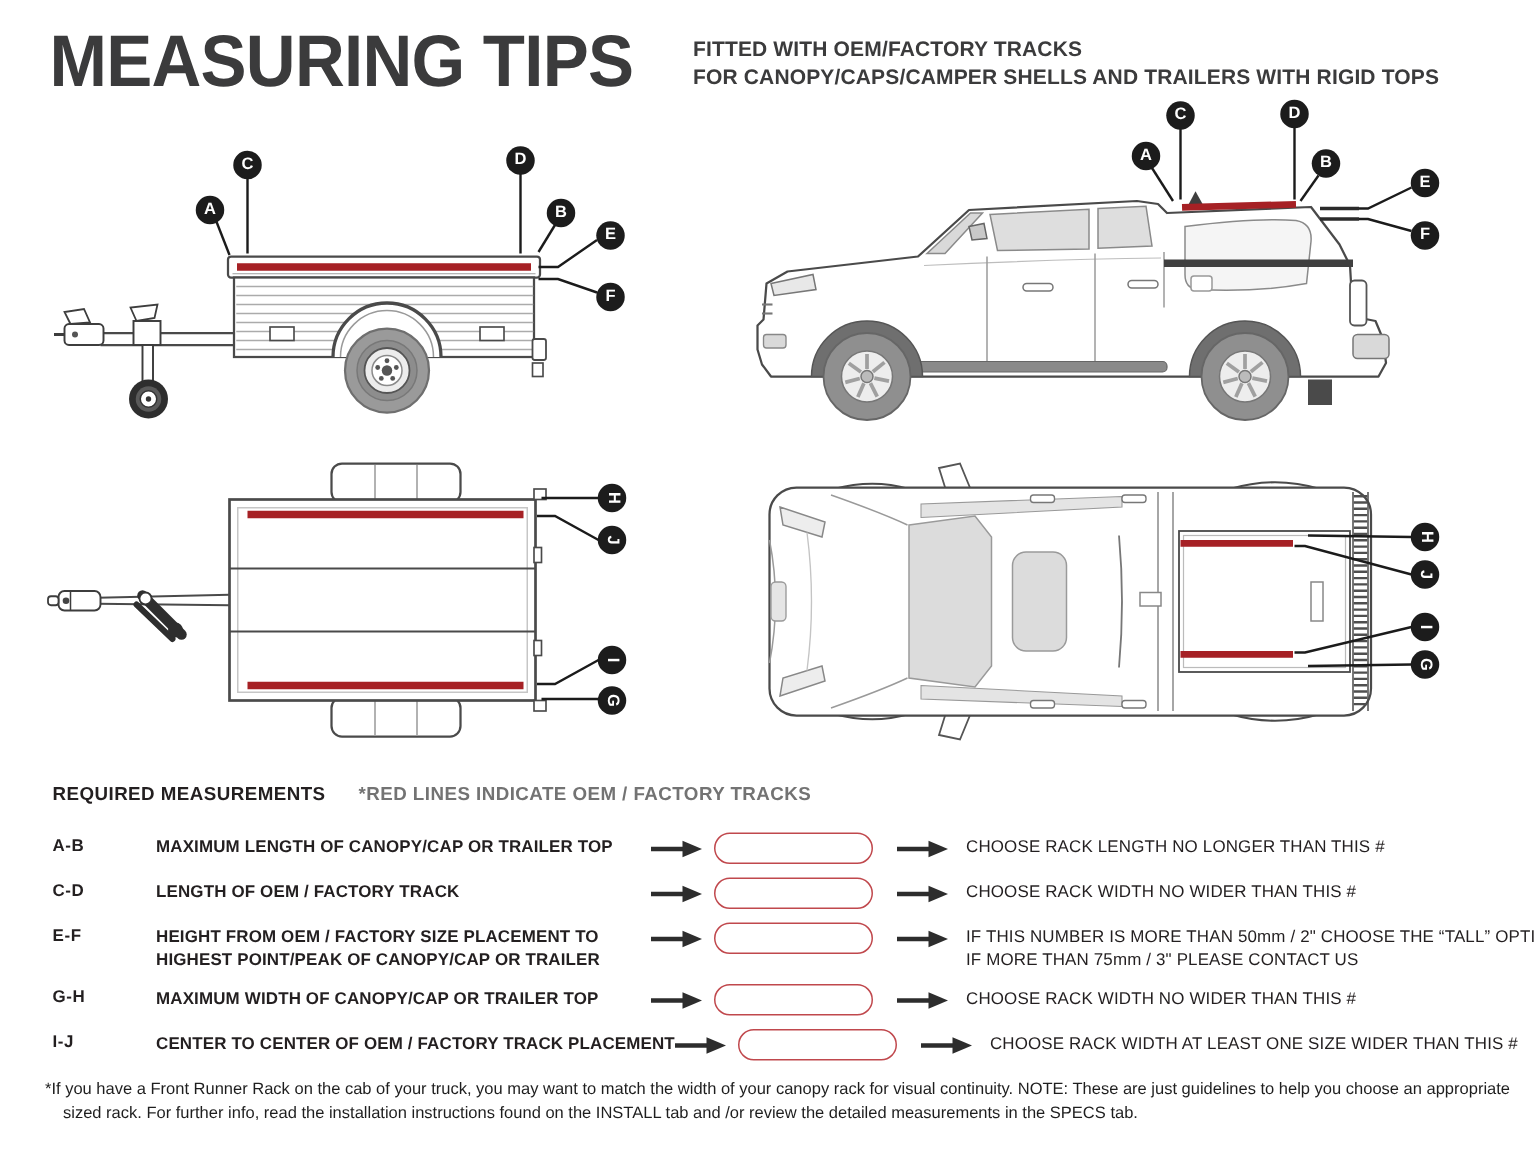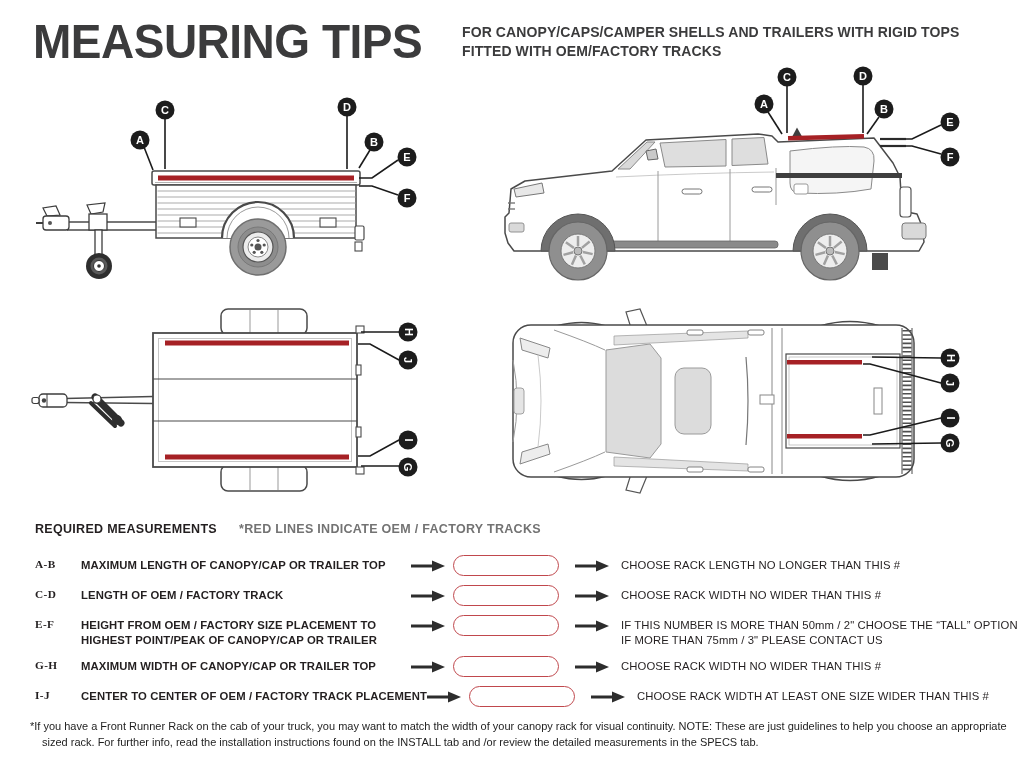--- a/index.html
+++ b/index.html
@@ -25,44 +25,44 @@
     position:absolute;width:19px;height:19px;border-radius:50%;background:#1c1c1c;
     color:#fff;font-size:11px;font-weight:bold;display:flex;align-items:center;
     justify-content:center;transform:translate(-50%,-50%);line-height:1;
   }
   .lbl.rot span{display:block;transform:rotate(90deg);}
   
   .meas-head{left:35px;top:522px;display:flex;gap:22px;font-size:12.5px;font-weight:bold;letter-spacing:0.3px;justify-content:space-between;}
   .meas-note{color:#737373;}
   .rows{left:35px;top:555px;width:980px;display:flex;flex-direction:column;gap:9px;}
   .row{display:flex;align-items:flex-start;}
-  .m-key{flex:0 0 46px;font-size:11.3px;font-weight:bold;margin-top:3px;letter-spacing:0.4px;font-family:Liberation Serif, serif;}
-  .m-desc{flex:0 0 330px;font-size:11.3px;font-weight:bold;margin-top:3px;line-height:14.5px;letter-spacing:0.1px;}
+  .m-key{flex:0 0 46px;font-size:11.3px;font-weight:bold;margin-top:3px;letter-spacing:0.4px;}
+  .m-desc{flex:0 0 330px;font-size:11.3px;font-weight:bold;margin-top:3px;line-height:14.5px;letter-spacing:0.1px;margin-left:23px;}
   .m-desc div{white-space:nowrap;}
   .arrow{flex:0 0 34px;margin-top:5px;}
   .pill{
     flex:0 0 104px;height:19px;margin-left:8px;border:1.6px solid #c0484d;
     border-radius:11px;background:#fff;
   }
   .arrow2{margin-left:16px;}
   .m-result{flex:1;margin-left:12px;font-size:11.3px;font-weight:normal;margin-top:3px;line-height:14.5px;letter-spacing:0.1px;}
   .m-result div{white-space:nowrap;}
   
   .footnote{
     left:30px;top:719px;width:992px;font-size:11px;line-height:15.5px;color:#1e1e1e;
     padding-left:12px;text-indent:-12px;letter-spacing:0px;
   }
 </style>
 </head>
 <body>
 
 <div class="abs title">MEASURING TIPS</div>
 <div class="abs subtitle">
+  <div>FITTED WITH OEM/FACTORY TRACKS</div>
   <div>FOR CANOPY/CAPS/CAMPER SHELLS AND TRAILERS WITH RIGID TOPS</div>
-  <div>FITTED WITH OEM/FACTORY TRACKS</div>
 </div>
 
 <div class="diag" style="left:25px;top:90px;width:420px;height:205px;">
   <svg width="420" height="205" viewBox="0 0 420 205">
 
     <rect x="127" y="81" width="208" height="14" rx="2" fill="#fff" stroke="#4a4a4a" stroke-width="1.5"></rect>
     <rect x="133" y="85.5" width="196" height="5" fill="#a62125"></rect>
     <line x1="130" y1="92.5" x2="332" y2="92.5" stroke="#9e9e9e" stroke-width="0.8"></line>
 
     <rect x="131" y="95" width="200" height="53" fill="#fff" stroke="#4a4a4a" stroke-width="1.5"></rect>

